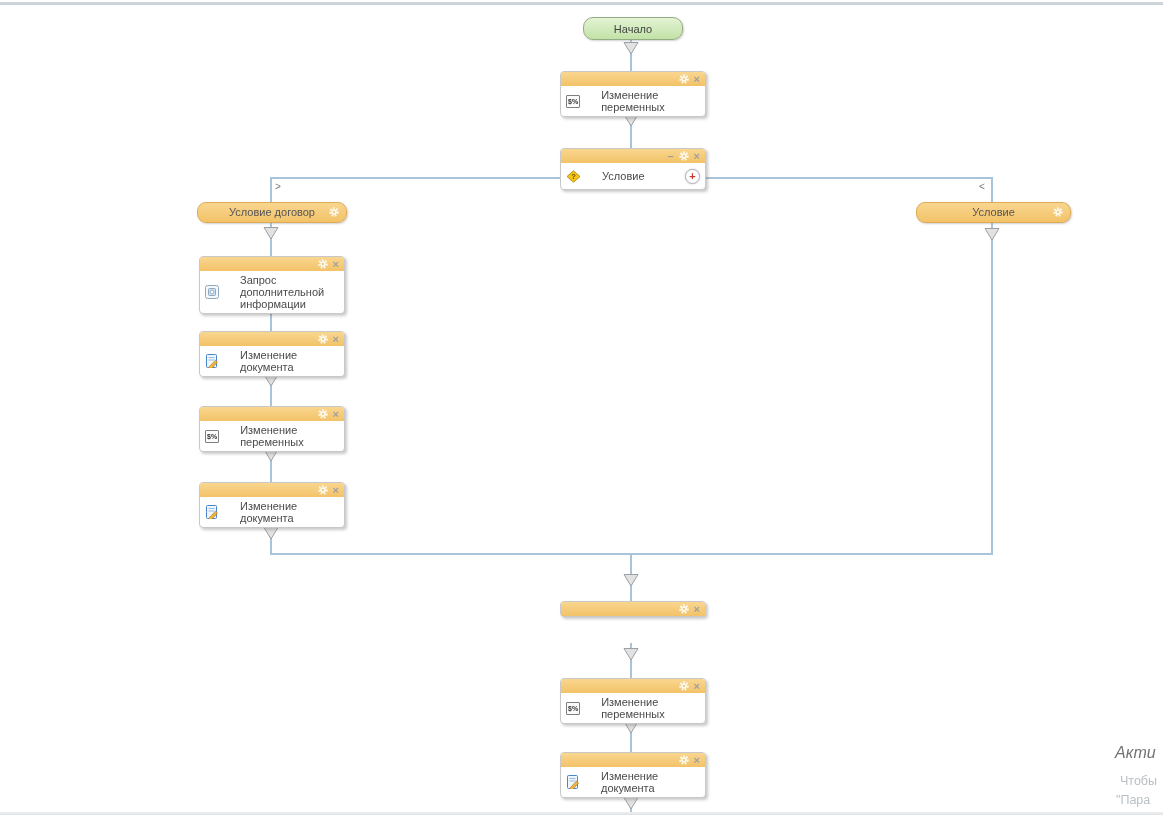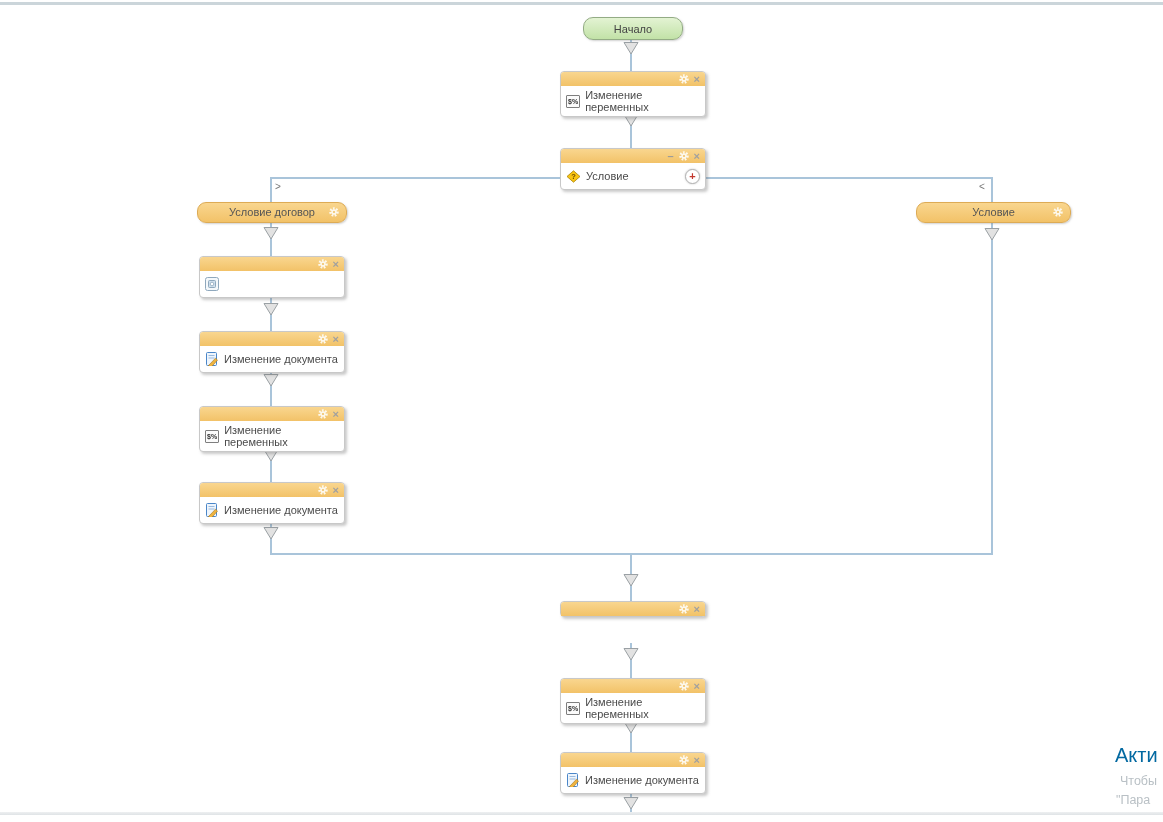--- a/index.html
+++ b/index.html
@@ -9,21 +9,21 @@
   }
   .topbar{position:absolute;left:0;top:2px;width:1163px;height:3px;background:#cbd5da;}
   .bottombar{position:absolute;left:0;top:812px;width:1163px;height:3px;
     background:linear-gradient(#eef0f1,#dfe3e6);}
   .line{position:absolute;background:#a9c4da;}
   .node{position:absolute;background:#fff;border:1px solid #c8c8c8;border-radius:4px;
     box-shadow:2px 2px 3px rgba(100,100,100,.35);}
   .n-header{height:14px;background:linear-gradient(#f9d68f,#f2c268);
     border-radius:3px 3px 0 0;display:flex;align-items:center;justify-content:flex-end;
     gap:5px;padding:0 5px;}
-  .n-body{display:flex;align-items:center;gap:5px;padding:3px 5px;font-size:11px;
+  .n-body{display:flex;align-items:center;gap:21px;padding:3px 5px;font-size:11px;
     color:#4a4a4a;line-height:12px;min-height:20px;position:relative;}
   .n-label{flex:1;}
   .hmin{color:#9b9b9b;font-size:11px;font-weight:bold;line-height:10px;cursor:default;}
   .hx{color:#a0a0a0;font-size:11px;font-weight:bold;line-height:10px;cursor:default;}
   .icon-box{border:1px solid #7e7e7e;background:#fbfbfb;font-size:7px;font-weight:bold;
     color:#333;padding:2px 1px;line-height:7px;border-radius:1px;flex:0 0 auto;}
   .plus-btn{margin-left:auto;width:13px;height:13px;border-radius:50%;
     border:1px solid #b3b3b3;background:#fff;color:#c3392f;font-size:11px;font-weight:bold;
     display:flex;align-items:center;justify-content:center;line-height:10px;flex:0 0 auto;
     box-shadow:0 0 2px rgba(0,0,0,.25);}
@@ -31,21 +31,21 @@
     border:1px solid #ddab55;border-radius:9px;box-shadow:1px 1px 2px rgba(120,120,120,.35);
     font-size:11px;color:#555;}
   .pill .plabel{position:absolute;left:0;right:0;top:3px;text-align:center;}
   .pill .pgear{position:absolute;right:7px;top:4px;}
   .start{position:absolute;background:linear-gradient(#e3f3d3,#c2e2a7);
     border:1px solid #93ac84;border-radius:10px;display:flex;align-items:center;
     justify-content:center;font-size:11px;color:#444;
     box-shadow:1px 1px 2px rgba(120,120,120,.35);}
   .arrow{position:absolute;width:16px;height:13px;}
   .chev{position:absolute;font-size:10px;color:#777;line-height:1;cursor:default;}
-  .wm-title{position:absolute;left:1115px;top:744px;font-size:20px;color:#0369a1;white-space:nowrap;}
+  .wm-title{position:absolute;left:1115px;top:744px;font-size:16px;color:#737373;white-space:nowrap;font-style:italic;}
   .wm-line2{position:absolute;left:1120px;top:774px;font-size:12.5px;color:#b9c0c5;white-space:nowrap;}
   .wm-line3{position:absolute;left:1116px;top:793px;font-size:12.5px;color:#b9c0c5;white-space:nowrap;}
   svg{display:block;}
 </style>
 </head>
 <body>
 
 <div class="topbar"></div>
 <div class="bottombar"></div>
 
@@ -209,20 +209,21 @@
     <span class="hx">×</span>
   </div>
   <div class="n-body">
     <span>
         <svg width="14" height="14" viewBox="0 0 14 14">
           <rect x="0.5" y="0.5" width="13" height="13" rx="2" fill="#f4f8fb" stroke="#8fa8bd"></rect>
           <rect x="3.5" y="3.5" width="7" height="7" rx="1" fill="#cfe0ee" stroke="#8fa8bd"></rect>
           <circle cx="7" cy="7" r="1.8" fill="#fff" stroke="#8fa8bd" stroke-width="0.8"></circle>
         </svg>
       </span>
+    <span class="n-label">Запрос дополнительной информации</span>
   </div>
 </div>
 
 <div class="node" style="left:199px;top:331px;width:144px;">
   <div class="n-header">
     <span>
         <svg width="10" height="10" viewBox="0 0 20 20">
           <circle cx="10" cy="10" r="6.5" fill="none" stroke="#fdf8ec" stroke-width="6" stroke-dasharray="3 2.6"></circle>
           <circle cx="10" cy="10" r="5.5" fill="#fdf8ec"></circle>
           <circle cx="10" cy="10" r="2.2" fill="#f2c268"></circle>

